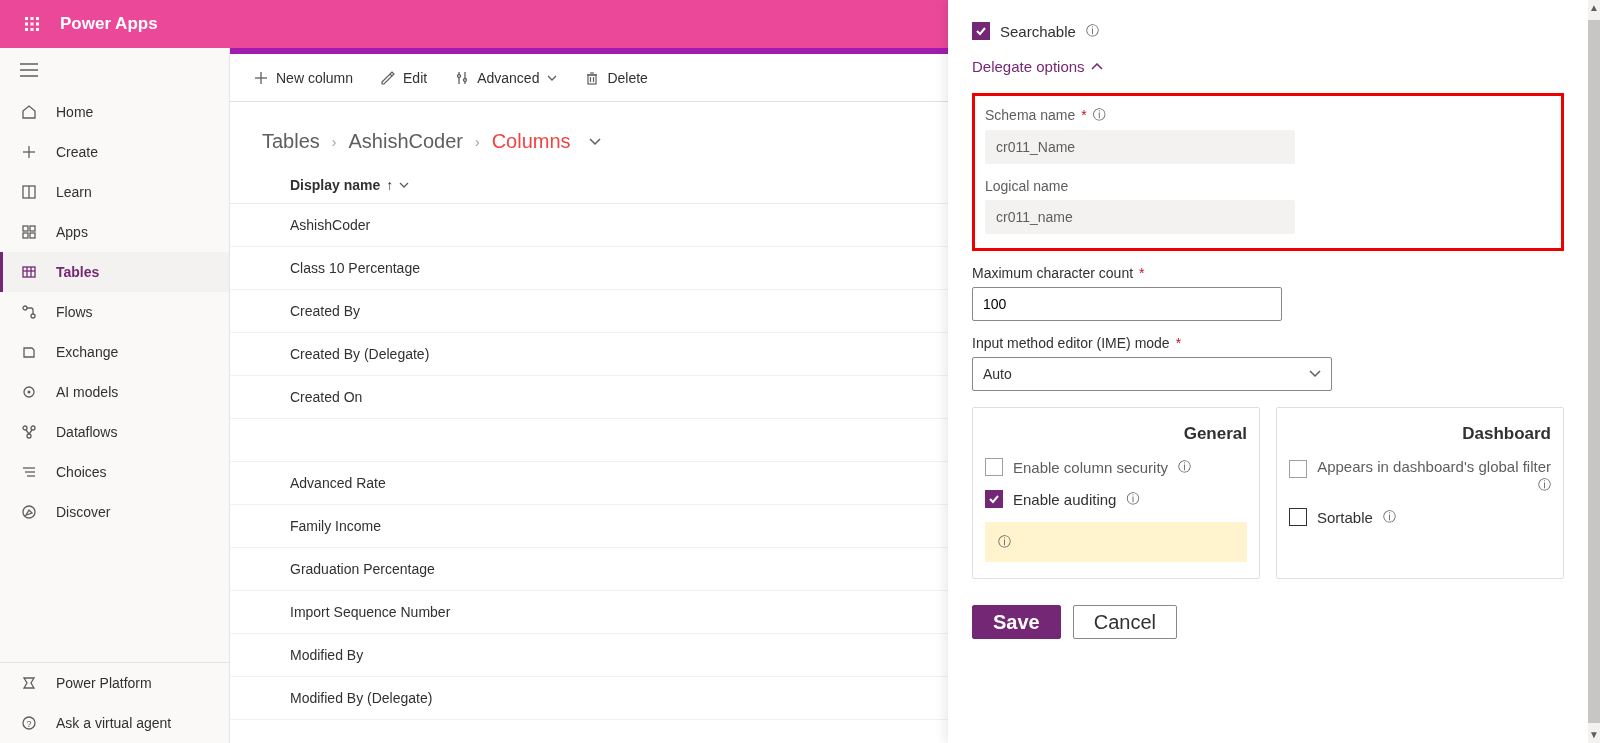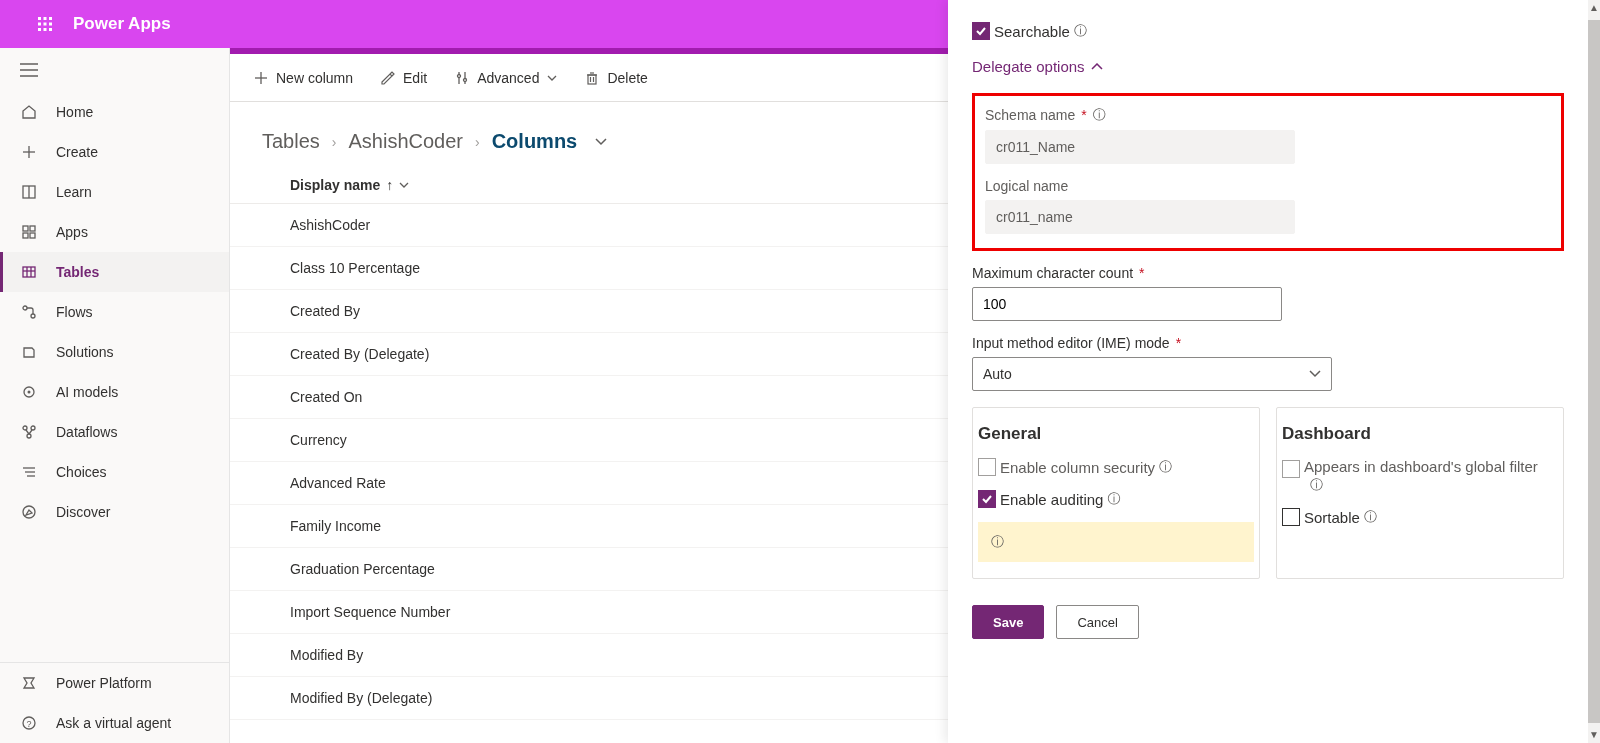--- a/index.html
+++ b/index.html
@@ -1,21 +1,21 @@
 <!DOCTYPE html>
 <html><head>
 <meta charset="utf-8">
 <style>
 * { box-sizing: border-box; margin: 0; padding: 0; font-family: "Segoe UI", Tahoma, sans-serif; }
 body { background: #faf9f8; color: #323130; overflow: hidden; }
 
 .app { display: flex; flex-direction: column; width: 1600px; height: 743px; position: relative; }
 
 
-.topbar { height: 48px; background: #d946ef; display: flex; align-items: center; color: #fff; padding: 0 25px; }
+.topbar { height: 48px; background: #ec4899; display: flex; align-items: center; color: #fff; padding: 0 12px; }
 .waffle { width: 40px; height: 40px; display: flex; align-items: center; justify-content: center; cursor: pointer; }
 .app-title { font-size: 17px; font-weight: 600; margin-left: 8px; }
 
 
 .body { flex: 1; display: flex; min-height: 0; }
 
 
 .leftnav { width: 230px; background: #faf9f8; border-right: 1px solid #e5e5e5; display: flex; flex-direction: column; }
 .hamburger { height: 44px; display: flex; align-items: center; padding-left: 20px; }
 .nav-list { flex: 1; }
@@ -26,61 +26,61 @@
 .nav-bottom { border-top: 1px solid #e5e5e5; }
 
 
 .main { flex: 1; background: #fff; border-top: 6px solid #a21caf; display: flex; flex-direction: column; min-width: 0; gap: 8px; }
 .cmdbar { height: 48px; border-bottom: 1px solid #e1dfdd; display: flex; align-items: center; gap: 12px; padding: 0 16px; background:#fff; }
 .cmd-btn { display: flex; align-items: center; gap: 8px; padding: 4px 8px; cursor: pointer; font-size: 14px; color: #323130;}
 .cmd-btn .icon { color: #605e5c; }
 
 .breadcrumb { display: flex; align-items: center; gap: 12px; padding: 20px 32px 6px; font-size: 20px; color: #605e5c; }
 .breadcrumb .crumb { cursor: pointer; }
-.breadcrumb .current { font-weight: 700; color: #0c4a6e; }
+.breadcrumb .current { font-weight: 400; color: #ef4444; }
 .chev { color:#a19f9d; font-size:14px; }
 
 .table-wrap { flex: 1; overflow: auto; padding: 0 11px 0 0; }
 .thead { display: flex; padding: 10px 32px 10px 60px; border-bottom: 1px solid #edebe9; font-size: 14px; font-weight:600; color:#323130; }
 .th-display { width: 440px; display:flex; align-items:center; gap:6px; }
 .th-name    { width: 160px; display:flex; align-items:center; gap:6px; }
 
 .trow { display: flex; align-items:center; padding: 0 32px 0 60px; border-bottom: 1px solid #f3f2f1; height: 43px; font-size: 14px; }
 .td-display { width: 440px; display:flex; align-items:center; gap:6px; color:#323130; }
 .td-menu { width: 20px; color:#605e5c; cursor:pointer; text-align:center; }
 .td-name { width: 160px; color:#605e5c; font-size:13px; overflow:hidden; text-overflow:ellipsis; white-space:nowrap; }
 
 
 .panel { position: absolute; top: 0; right: 12px; bottom: 0; width: 640px; background: #fff; box-shadow: -4px 0 10px rgba(0,0,0,0.08); padding: 22px 0 0 0; overflow-y: auto; }
 .panel-inner { padding: 0 24px 20px 24px; }
-.chk-row { display:flex; align-items:center; gap:4px; margin-bottom:18px; }
+.chk-row { display:flex; align-items:center; gap:10px; margin-bottom:18px; }
 .chk { width:18px; height:18px; border:1px solid #323130; display:flex; align-items:center; justify-content:center; background:#fff; cursor:pointer;}
 .chk.checked { background:#742774; border-color:#742774; color:#fff; }
 .chk.disabled { border-color:#a19f9d; }
 .chk-label { font-size:15px; color:#323130; }
 .info-icon { color:#605e5c; font-size:13px; }
 
 .adv-link { color:#742774; font-size:15px; cursor:pointer; display:flex; align-items:center; gap:6px; margin-bottom:18px;}
 
 .hl-box { border:3px solid #e00; padding:10px 10px 10px 10px; margin-bottom:14px; }
 .fld-label { font-size:14px; color:#605e5c; margin-bottom:6px; display:flex; align-items:center; gap:6px;}
 .req { color:#c50f1f; }
 .txt-input { width:310px; height:34px; border:1px solid #8a8886; border-radius:2px; padding:0 10px; font-size:14px; background:#fff;}
 .txt-input.ro { background:#f3f2f1; border-color:#f3f2f1; color:#605e5c; }
 .fld-grp { margin-bottom:14px; }
 .select { width:360px; height:34px; border:1px solid #8a8886; border-radius:2px; padding:0 10px; font-size:14px; display:flex; align-items:center; justify-content:space-between; cursor:pointer; background:#fff;}
 
 .cards { display:flex; gap:16px; margin-top:16px; }
-.card { border:1px solid #e1dfdd; border-radius:2px; padding:16px 5px; }
+.card { border:1px solid #e1dfdd; border-radius:2px; padding:16px 12px;text-align:right; }
 .card-title { font-size:17px; font-weight:600; margin-bottom:14px; }
 .card .chk-row { margin-bottom:14px; }
 
 .warn { background:#fff4ce; border:1px solid #fff4ce; display:flex; gap:10px; padding:10px 12px; font-size:13px; color:#605e5c; margin-top:4px;}
 .btn-row { display:flex; gap:12px; margin-top:26px; }
-.btn { height:34px; padding:0 20px; border-radius:2px; font-size:13px; cursor:pointer; border:1px solid #8a8886; background:#fff; display:flex; align-items:center;}
+.btn { height:34px; padding:0 20px; border-radius:2px; font-size:20px; cursor:pointer; border:1px solid #8a8886; background:#fff; display:flex; align-items:center;}
 .btn.primary { background:#742774; border-color:#742774; color:#fff; font-weight:600;}
 
 
 .scrollbar { position:absolute; top:0; right:0; bottom:0; width:12px; background:#f3f2f1;}
 .scrollbar .thumb { position:absolute; right:0; top:20px; bottom:20px; width:12px; background:#c8c6c4; }
 .scrollbar .arr { position:absolute; right:0; width:12px; height:12px; color:#605e5c; font-size:10px; text-align:center;}
 .scrollbar .arr.top{top:2px;} .scrollbar .arr.bot{bottom:2px;}
 
 svg { display:block; }
 </style>
@@ -186,21 +186,21 @@
               </svg>
             </span>
           <span>Flows</span>
         </div>
         <div class="nav-item">
           <span class="icon">
               <svg width="16" height="16" viewBox="0 0 16 16">
                 <path d="M3 4 H11 L13 6 V13 H3 Z" fill="none" stroke="currentColor" stroke-width="1.3"></path>
               </svg>
             </span>
-          <span>Solutions</span>
+          <span>Exchange</span>
         </div>
         <div class="nav-item">
           <span class="icon">
               <svg width="16" height="16" viewBox="0 0 16 16">
                 <circle cx="8" cy="8" r="5" fill="none" stroke="currentColor" stroke-width="1.3"></circle>
                 <circle cx="8" cy="8" r="1.5" fill="currentColor"></circle>
               </svg>
             </span>
           <span>AI models</span>
         </div>
@@ -375,21 +375,20 @@
               <div class="td-menu">⋮</div>
               <div class="td-name">CreatedOnBehalf…</div>
             </div>
             <div class="trow">
               <div class="td-display">Created On</div>
               <div style="flex:1"></div>
               <div class="td-menu">⋮</div>
               <div class="td-name">CreatedOn</div>
             </div>
             <div class="trow">
-              <div class="td-display">Currency</div>
               <div style="flex:1"></div>
               <div class="td-menu">⋮</div>
               <div class="td-name">TransactionCurre…</div>
             </div>
             <div class="trow">
               <div class="td-display">Advanced Rate</div>
               <div style="flex:1"></div>
               <div class="td-menu">⋮</div>
               <div class="td-name">ExchangeRate</div>
             </div>

